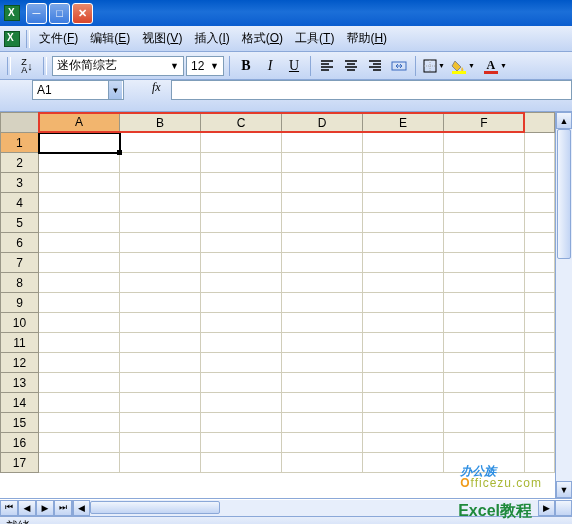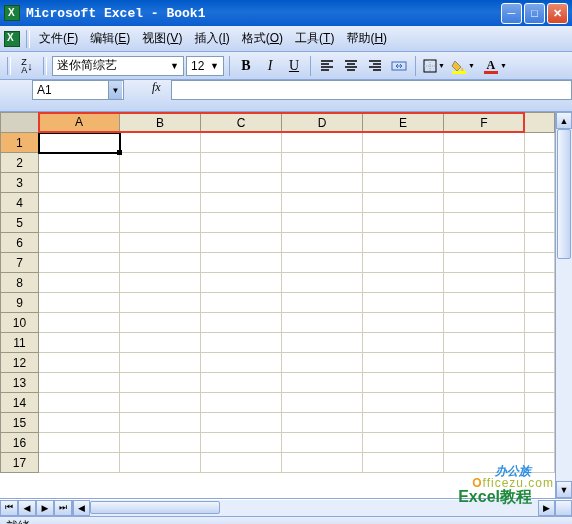--- a/index.html
+++ b/index.html
@@ -65,33 +65,32 @@
 .tab.active { background: #fff; font-weight: bold; text-decoration: underline; }
 .hscroll { flex: 1; height: 16px; background: #e7eefb; display: flex; border-left: 1px solid #8ba8d8; }
 .hscroll .arr { width: 17px; background: linear-gradient(#f0f5fd, #c3d5f4); border: 1px solid #8ba8d8; display: flex; align-items: center; justify-content: center; font-size: 9px; }
 .hscroll .track { flex: 1; position: relative; }
 .hscroll .thumb { position: absolute; left: 0; top: 1px; height: 13px; width: 130px; background: linear-gradient(#f0f5fd, #c3d5f4); border: 1px solid #8ba8d8; border-radius: 2px; }
 
 
 .statusbar { height: 20px; background: linear-gradient(#e7eefb, #c3d5f4); border-top: 1px solid #8ba8d8; display: flex; align-items: center; padding: 0 6px; }
 
 
-.watermark { position: absolute; right: 18px; bottom: 34px; text-align: center; pointer-events: none; z-index: 20; }
+.watermark { position: absolute; right: 30px; bottom: 34px; text-align: left; pointer-events: none; z-index: 20; }
 .watermark .l1 { font-size: 30px; font-weight: bold; color: #2f8fe2; font-family: "Microsoft YaHei"; font-style: italic; }
 .watermark .l2 { font-size: 11px; color: #a9b734; margin-top: -6px; letter-spacing: 1px; }
-.tutorial { position: absolute; right: 40px; bottom: 16px; font-size: 16px; font-weight: bold; color: #1f8a3c; z-index: 20; }
+.tutorial { position: absolute; right: 40px; bottom: 2px; font-size: 16px; font-weight: bold; color: #1f8a3c; z-index: 20; }
 
 svg { width: 16px; height: 16px; }
 </style>
 </head>
 <body>
 
 <div class="titlebar">
   <div class="app-icon"></div>
-  <div class="title-text">Microsoft Excel - Book1</div>
   <div class="win-btns">
     <div class="win-btn">─</div>
     <div class="win-btn">□</div>
     <div class="win-btn close">✕</div>
   </div>
 </div>
 
 <div class="menubar">
   <div class="menu-icon"></div>
   <div class="grip"></div>

